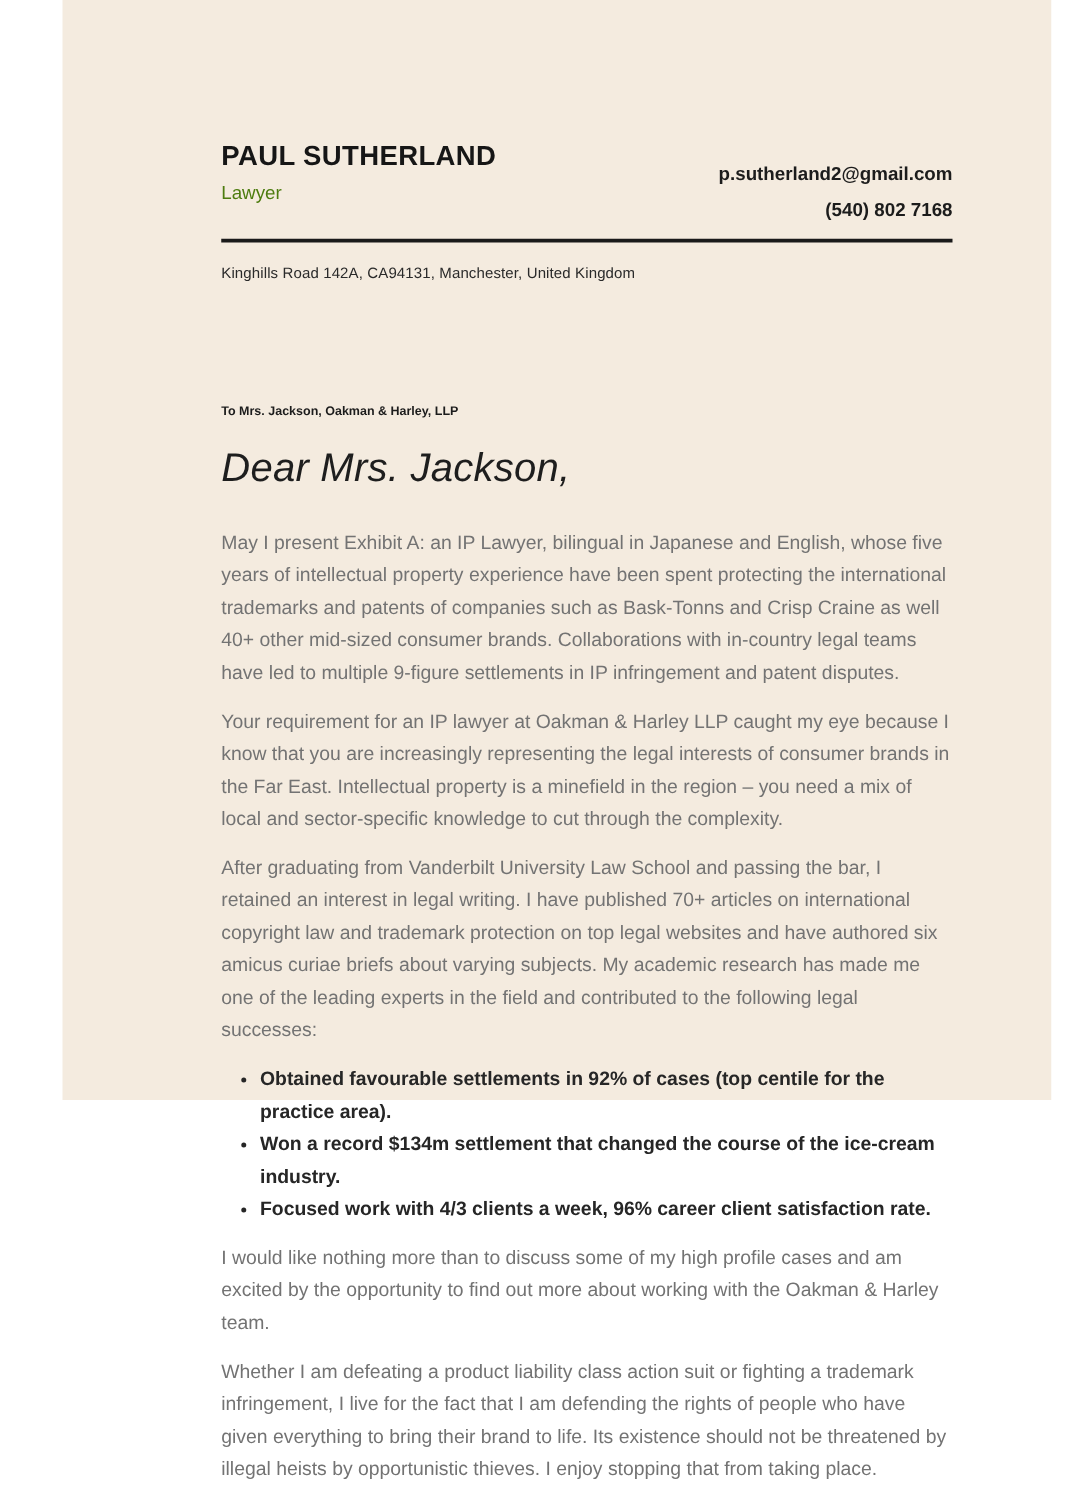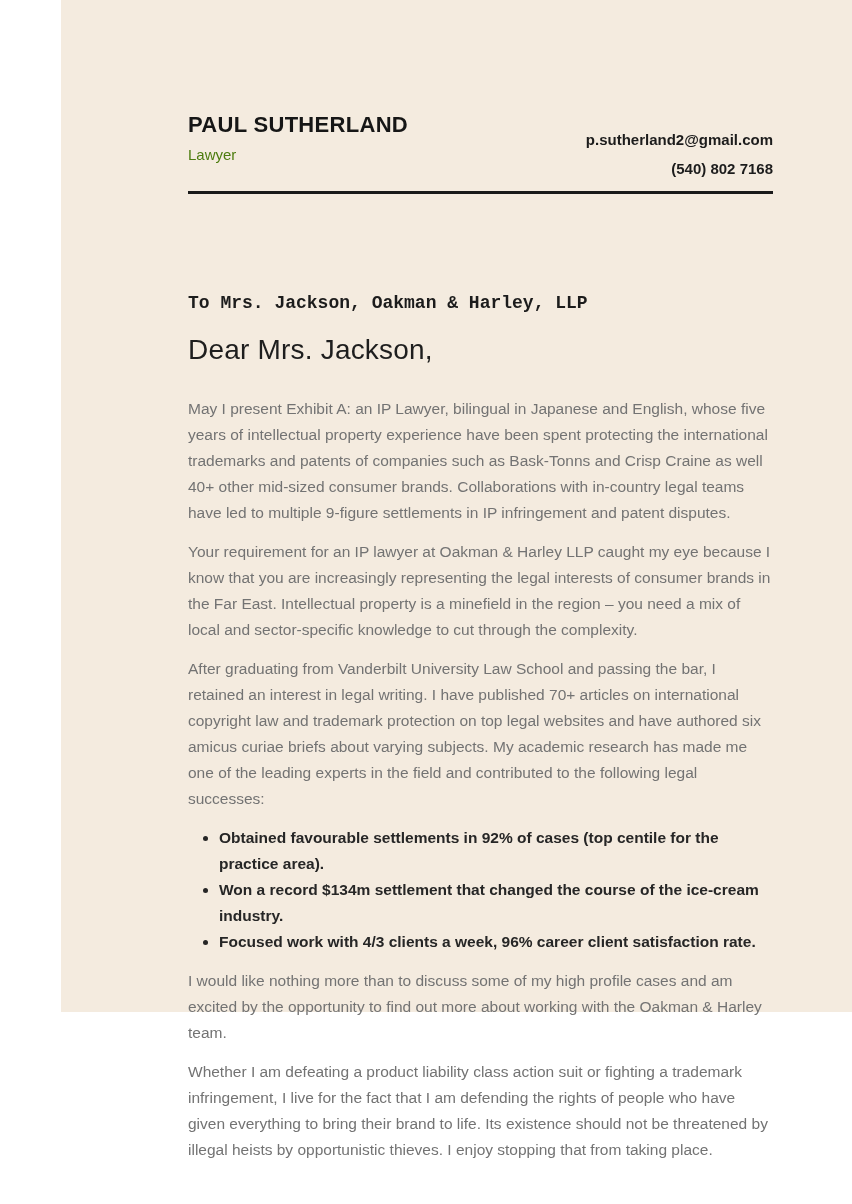--- a/index.html
+++ b/index.html
@@ -4,22 +4,22 @@
 <style>
   * { margin: 0; padding: 0; box-sizing: border-box; }
   html, body {
     width: 852px; height: 1204px;
     background: #ffffff;
     font-family: "Liberation Sans", "DejaVu Sans", sans-serif;
     overflow: hidden;
   }
   .paper {
     position: absolute;
-    left: 61px; top: 0;
-    width: 791px; height: 1012px;
+    left: 50px; top: 0;
+    width: 791px; height: 880px;
     background: #f4ebdf;
   }
   .content {
     padding: 112px 79px 0 127px; 
     color: #262626;
   }
   
   .header-row {
     display: flex;
     justify-content: space-between;
@@ -53,32 +53,32 @@
   }
   .address {
     margin-top: 17px;
     font-size: 12px;
     color: #2a2a2a;
     letter-spacing: 0.1px;
   }
   
   .recipient {
     margin-top: 99px;
-    font-size: 18px;
+    font-size: 10px;
     font-weight: 700;
     color: #1c1c1c;
-    font-family: Liberation Mono, monospace;
   }
   .salutation {
     margin-top: 20px;
-    font-size: 28px;
+    font-size: 32px;
     font-weight: 400;
     color: #1e1e1e;
     letter-spacing: 0.2px;
     line-height: 1.2;
+    font-style: italic;
   }
   .body-text p {
     font-size: 15.5px;
     line-height: 26px;
     color: #737373;
     margin-top: 13px;
   }
   .body-text p.first { margin-top: 29px; }
   .body-text ul {
     margin-top: 13px;
@@ -103,20 +103,21 @@
         <div class="job-title">Lawyer</div>
       </div>
       <div class="contact">
         <div class="email">p.sutherland2@gmail.com</div>
         <div class="phone">(540) 802 7168</div>
       </div>
     </div>
 
     <div class="divider"></div>
 
+    <div class="address">Kinghills Road 142A, CA94131, Manchester, United Kingdom</div>
 
     <div class="recipient">To Mrs. Jackson, Oakman &amp; Harley, LLP</div>
 
     <div class="salutation">Dear Mrs. Jackson,</div>
 
     <div class="body-text">
       <p class="first">May I present Exhibit A: an IP Lawyer, bilingual in Japanese and English, whose five years of intellectual property experience have been spent protecting the international trademarks and patents of companies such as Bask-Tonns and Crisp Craine as well 40+ other mid-sized consumer brands. Collaborations with in-country legal teams have led to multiple 9-figure settlements in IP infringement and patent disputes.</p>
       <p>Your requirement for an IP lawyer at Oakman &amp; Harley LLP caught my eye because I know that you are increasingly representing the legal interests of consumer brands in the Far East. Intellectual property is a minefield in the region – you need a mix of local and sector-specific knowledge to cut through the complexity.</p>
       <p>After graduating from Vanderbilt University Law School and passing the bar, I retained an interest in legal writing. I have published 70+ articles on international copyright law and trademark protection on top legal websites and have authored six amicus curiae briefs about varying subjects. My academic research has made me one of the leading experts in the field and contributed to the following legal successes:</p>
 

